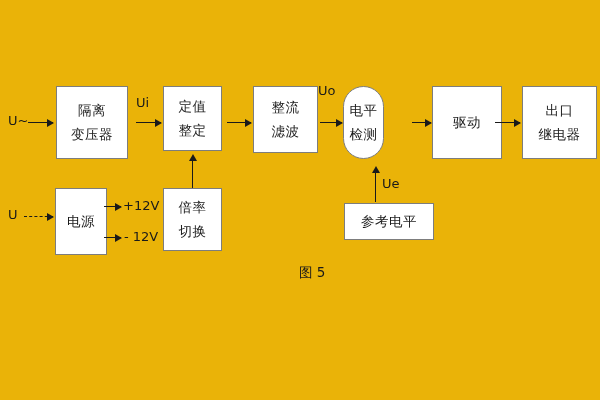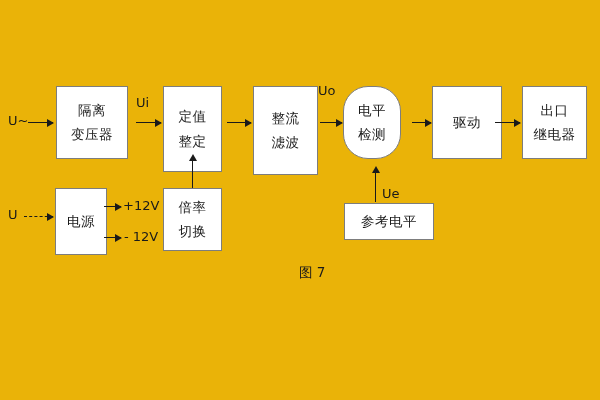--- a/index.html
+++ b/index.html
@@ -92,36 +92,36 @@
 </style>
 </head>
 <body>
 
 <div id="canvas">
   <div id="blocks-layer">
       <div class="blk" style="left: 56px; top: 86px; width: 72px; height: 73px;">
         <span class="ln">隔离</span>
         <span class="ln">变压器</span>
       </div>
-      <div class="blk" style="left: 163px; top: 86px; width: 59px; height: 86px;">
+      <div class="blk" style="left: 163px; top: 86px; width: 59px; height: 65px;">
         <span class="ln">定值</span>
         <span class="ln">整定</span>
       </div>
-      <div class="blk" style="left: 253px; top: 86px; width: 65px; height: 89px;">
+      <div class="blk" style="left: 253px; top: 86px; width: 65px; height: 67px;">
         <span class="ln">整流</span>
         <span class="ln">滤波</span>
       </div>
-      <div class="blk" style="left: 343px; top: 86px; width: 58px; height: 73px; border-radius: 25px;">
+      <div class="blk" style="left: 343px; top: 86px; width: 41px; height: 73px; border-radius: 25px;">
         <span class="ln">电平</span>
         <span class="ln">检测</span>
       </div>
       <div class="blk" style="left: 432px; top: 86px; width: 70px; height: 73px;">
         <span class="ln">驱动</span>
       </div>
-      <div class="blk" style="left: 522px; top: 86px; width: 65px; height: 73px;">
+      <div class="blk" style="left: 522px; top: 86px; width: 75px; height: 73px;">
         <span class="ln">出口</span>
         <span class="ln">继电器</span>
       </div>
       <div class="blk" style="left: 55px; top: 188px; width: 52px; height: 67px;">
         <span class="ln">电源</span>
       </div>
       <div class="blk" style="left: 163px; top: 188px; width: 59px; height: 63px;">
         <span class="ln">倍率</span>
         <span class="ln">切换</span>
       </div>
@@ -139,19 +139,19 @@
       <div class="harrow dashed" style="left: 24px; top: 216px; width: 29px;"></div>
       <div class="harrow" style="left: 104px; top: 206px; width: 17px;"></div>
       <div class="harrow" style="left: 104px; top: 237px; width: 17px;"></div>
       <div class="varrow" style="left: 192px; top: 161px; height: 27px;"></div>
       <div class="varrow" style="left: 375px; top: 173px; height: 29px;"></div>
     </div>
   <div id="labels-layer">
       <div class="lbl" style="left: 8px; top: 114px;">U~</div>
       <div class="lbl" style="left: 136px; top: 96px;">Ui</div>
       <div class="lbl" style="left: 318px; top: 84px;">Uo</div>
-      <div class="lbl" style="left: 382px; top: 187px;">Ue</div>
+      <div class="lbl" style="left: 382px; top: 177px;">Ue</div>
       <div class="lbl" style="left: 8px; top: 208px;">U</div>
       <div class="lbl" style="left: 123px; top: 199px;">+12V</div>
       <div class="lbl" style="left: 124px; top: 230px;">- 12V</div>
     </div>
-  <div class="caption" id="figure-caption" style="left: 299px; top: 264px;">图 7</div>
+  <div class="caption" id="figure-caption" style="left: 299px; top: 264px;">图 5</div>
 </div>
 
 </body></html>

